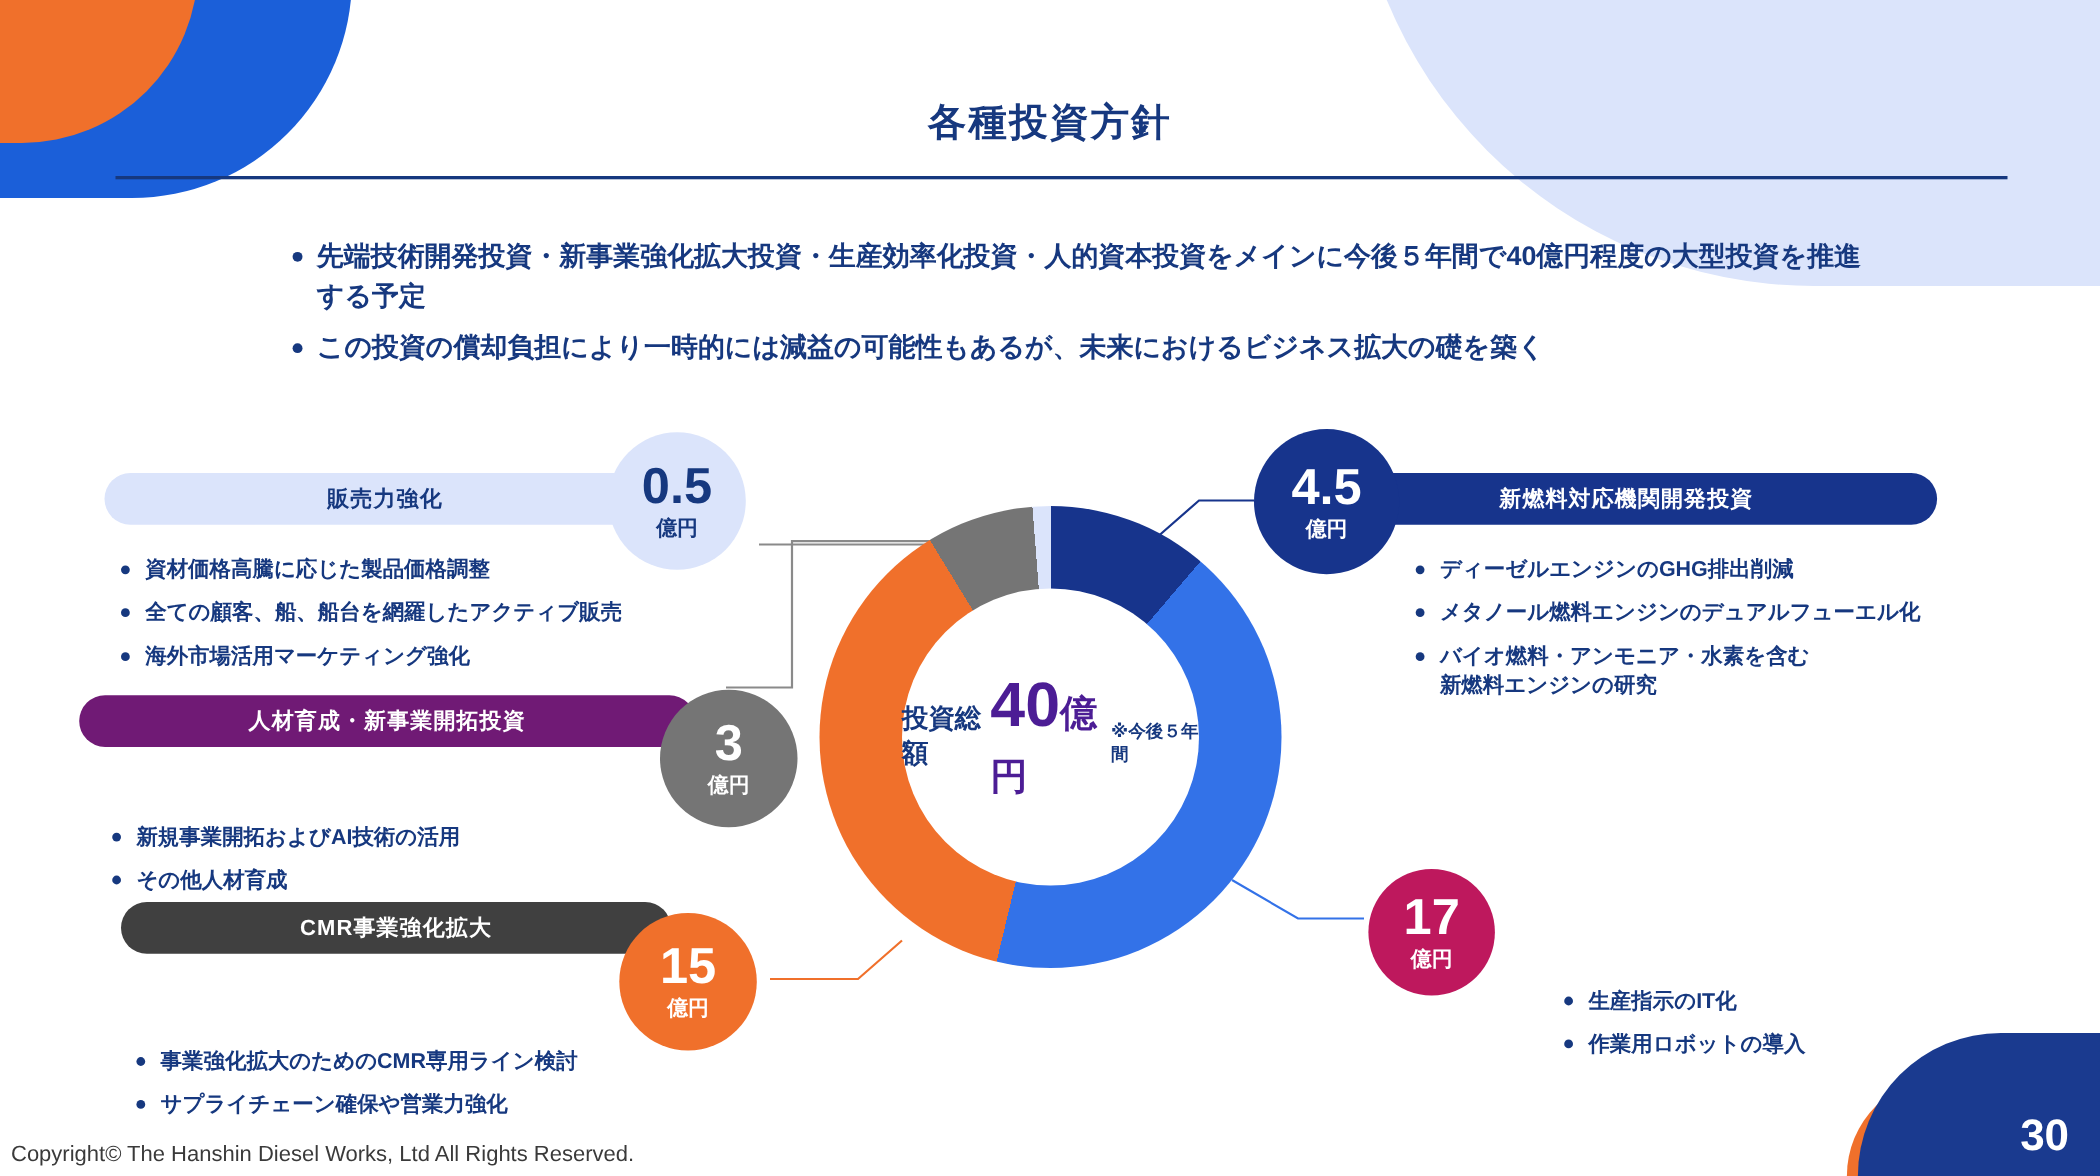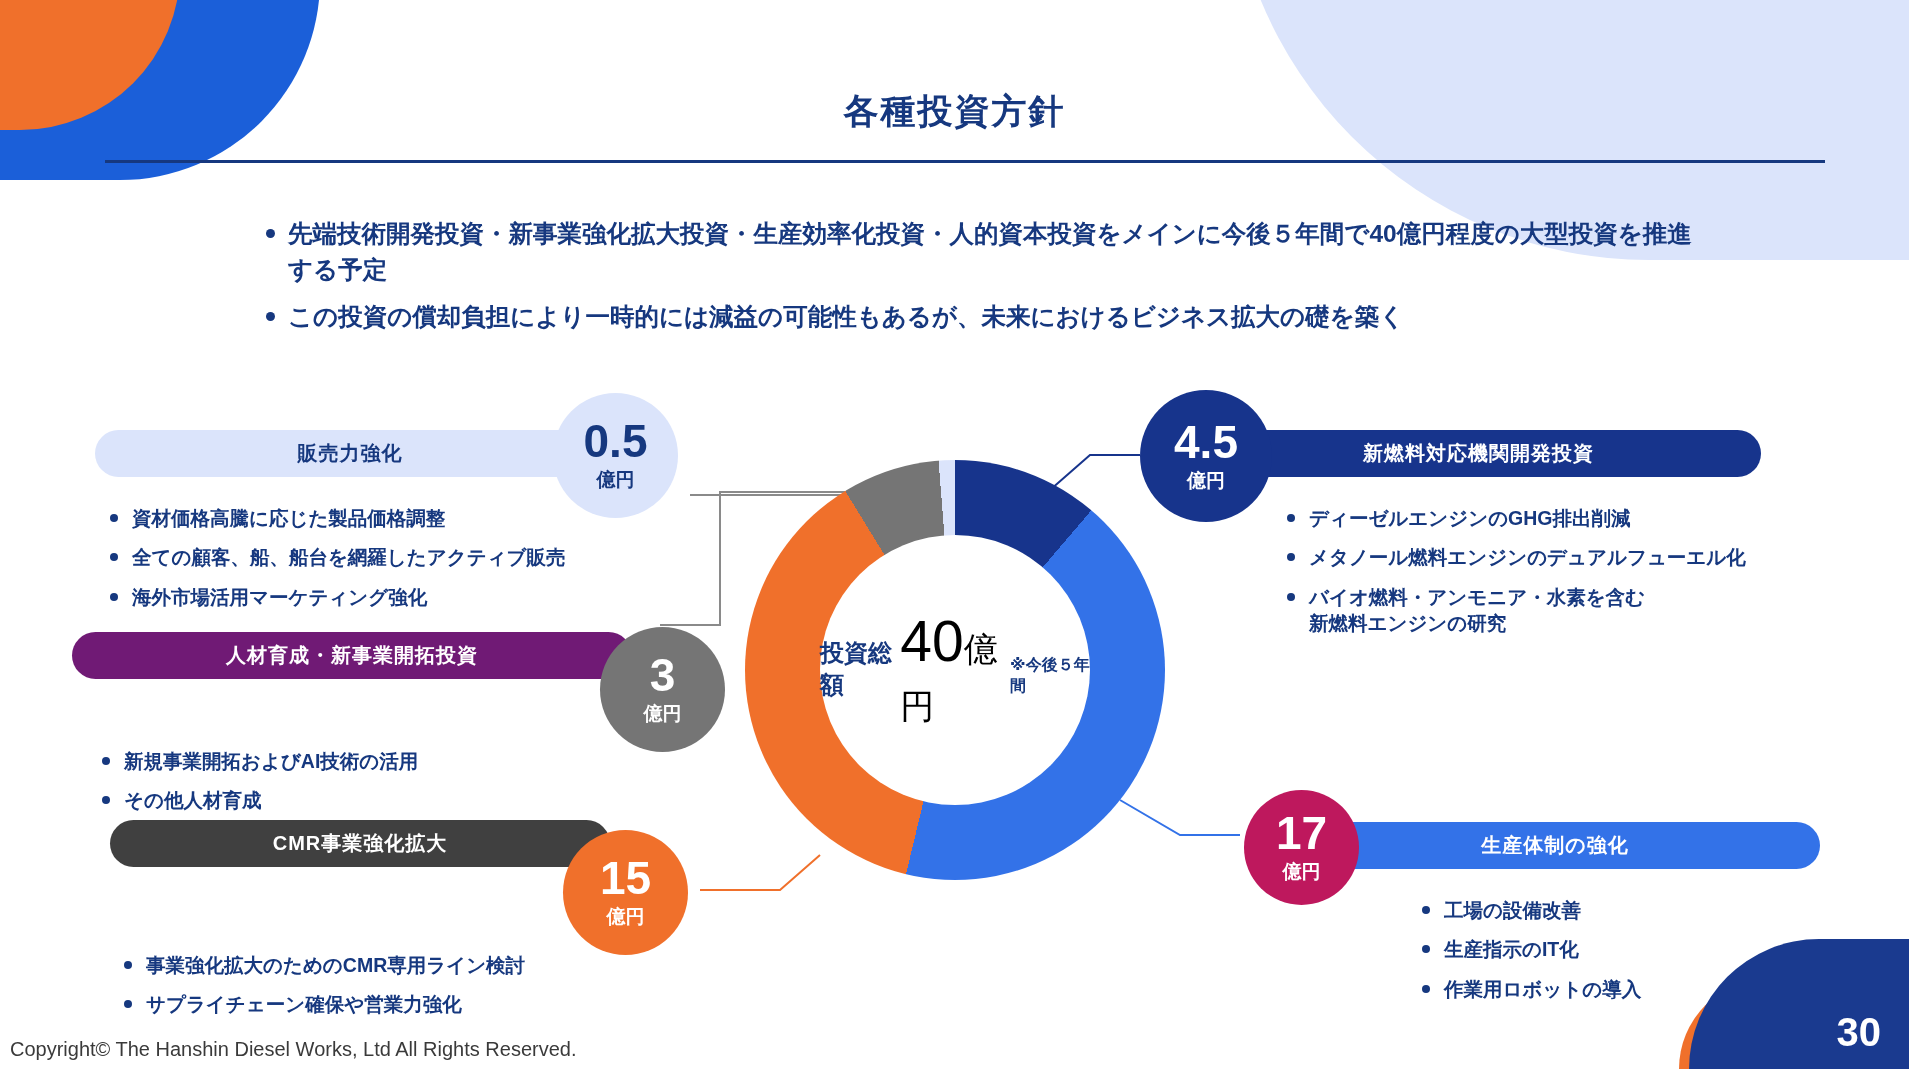--- a/index.html
+++ b/index.html
@@ -55,21 +55,21 @@
   
   .donut-wrap{position:absolute;left:745px;top:460px;width:420px;height:420px;}
   .donut{
     position:absolute;inset:0;border-radius:50%;
   }
   .donut-hole{
     position:absolute;left:75px;top:75px;width:270px;height:270px;border-radius:50%;
     background:#fff;display:flex;flex-direction:row;align-items:center;justify-content:center;
   }
   .hole-label{font-size:24px;font-weight:bold;color:#16387f;margin-bottom:2px;}
-  .hole-value{font-size:57px;font-weight:normal;color:#000000;line-height:1;}
+  .hole-value{font-size:57px;font-weight:bold;color:#4c1d95;line-height:1;}
   .hole-value .unit{font-size:34px;}
   .hole-note{font-size:16px;color:#16387f;margin-top:12px;font-weight:bold;}
 
   
   .pill{
     position:absolute;height:47px;border-radius:24px;display:flex;align-items:center;
     justify-content:center;font-size:20px;font-weight:bold;color:#fff;letter-spacing:1px;
   }
   .pill.light{color:#16387f;}
   .badge{
@@ -194,30 +194,26 @@
   </div>
   <div class="sublist" style="left:1285px;top:505px;width:560px;">
     <ul>
       <li>ディーゼルエンジンのGHG排出削減</li>
       <li>メタノール燃料エンジンのデュアルフューエル化</li>
       <li style="white-space:pre-line;">バイオ燃料・アンモニア・水素を含む
 新燃料エンジンの研究</li>
     </ul>
   </div>
 
-  <div class="pill" style="left:1290px;top:822px;width:530px;background:#3372e8;">
-    <span>生産体制の強化</span>
-  </div>
   <div class="badge" style="left:1244px;top:790px;width:115px;height:115px;background:#be185d;">
     <span class="num">17</span>
     <span class="unit">億円</span>
   </div>
   <div class="sublist" style="left:1420px;top:897px;width:430px;">
     <ul>
-      <li>工場の設備改善</li>
       <li>生産指示のIT化</li>
       <li>作業用ロボットの導入</li>
     </ul>
   </div>
 
   <div class="copyright">Copyright© The Hanshin Diesel Works, Ltd All Rights Reserved.</div>
   <div class="page-number">30</div>
 
 </div>
 

